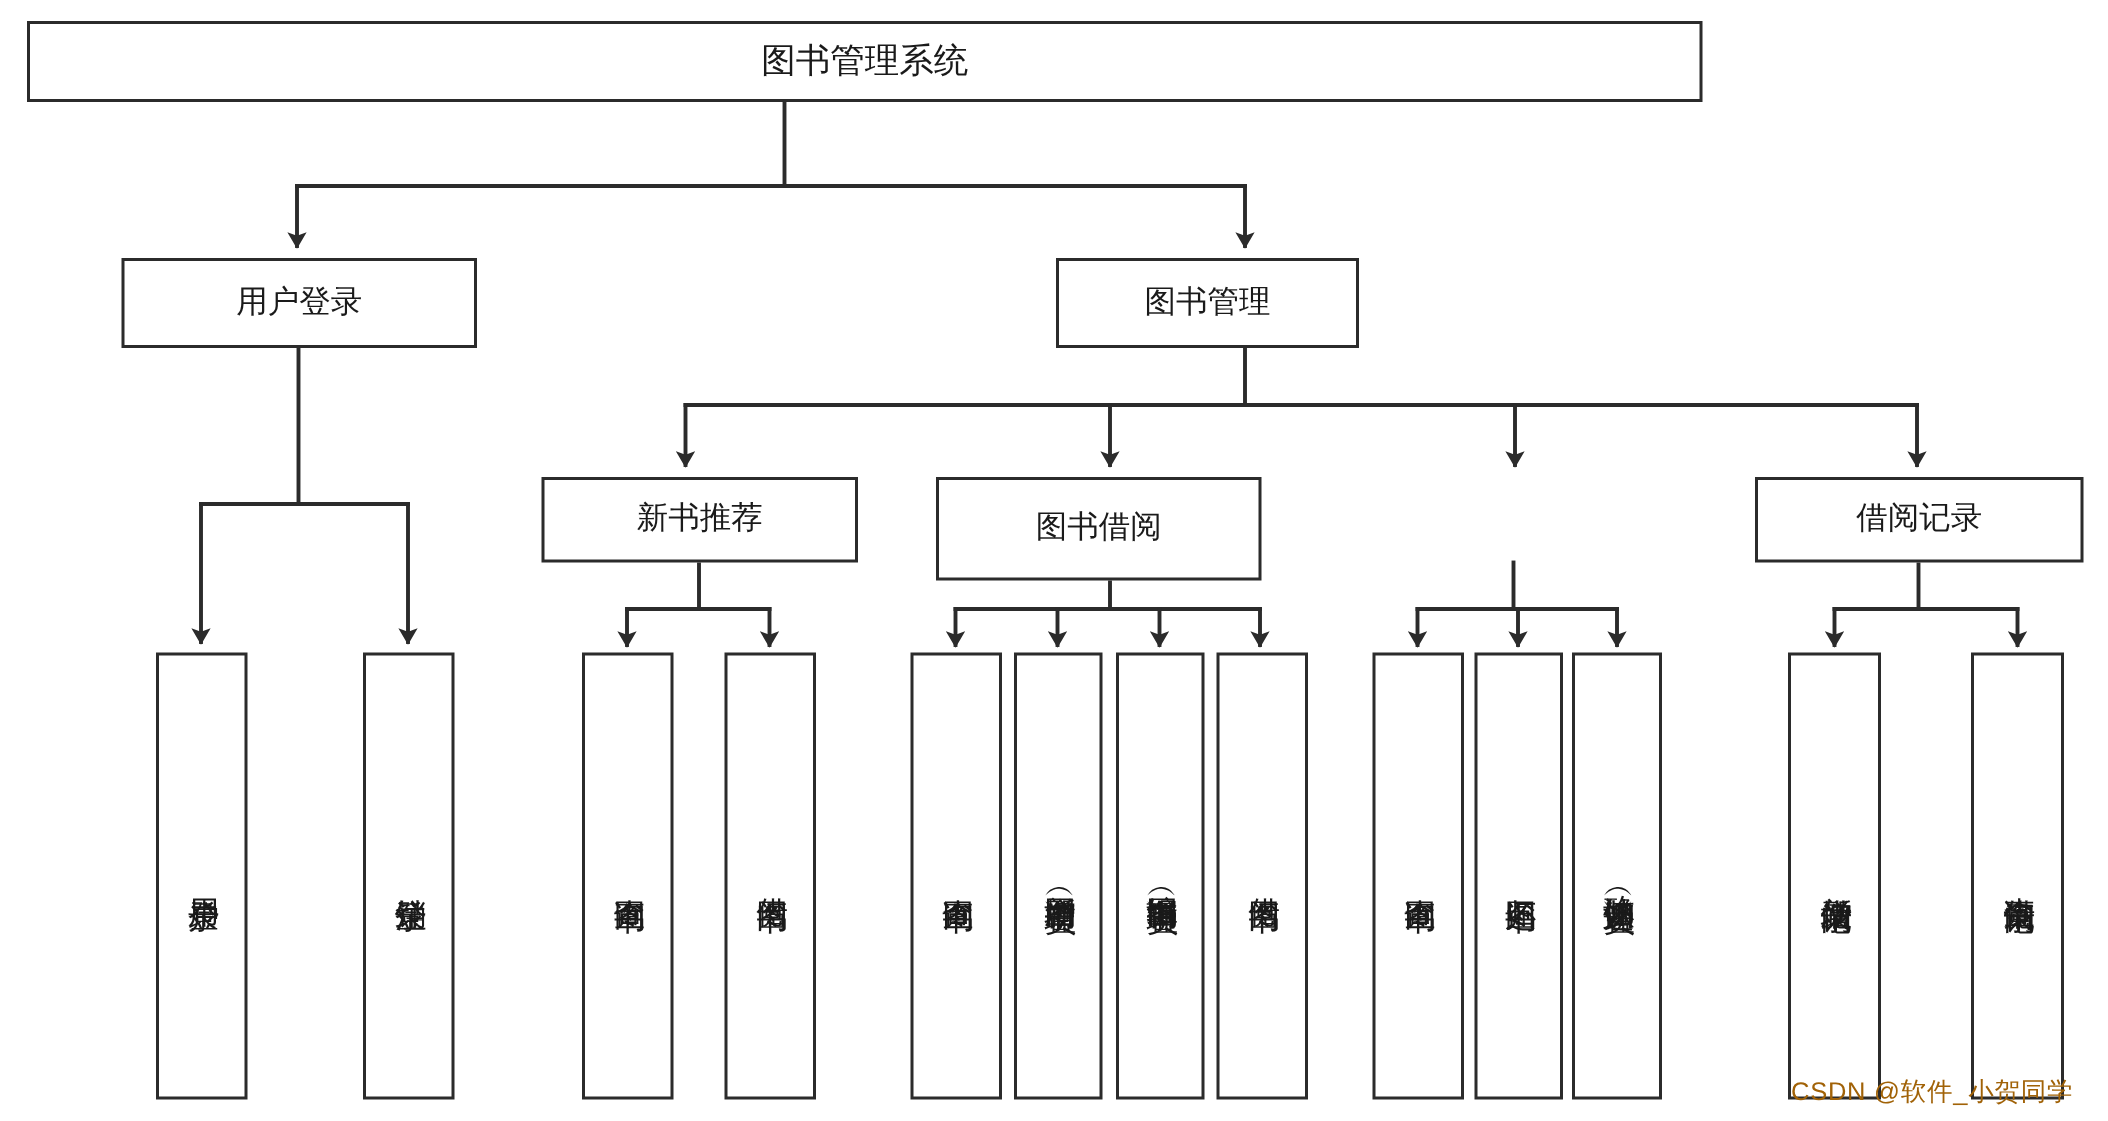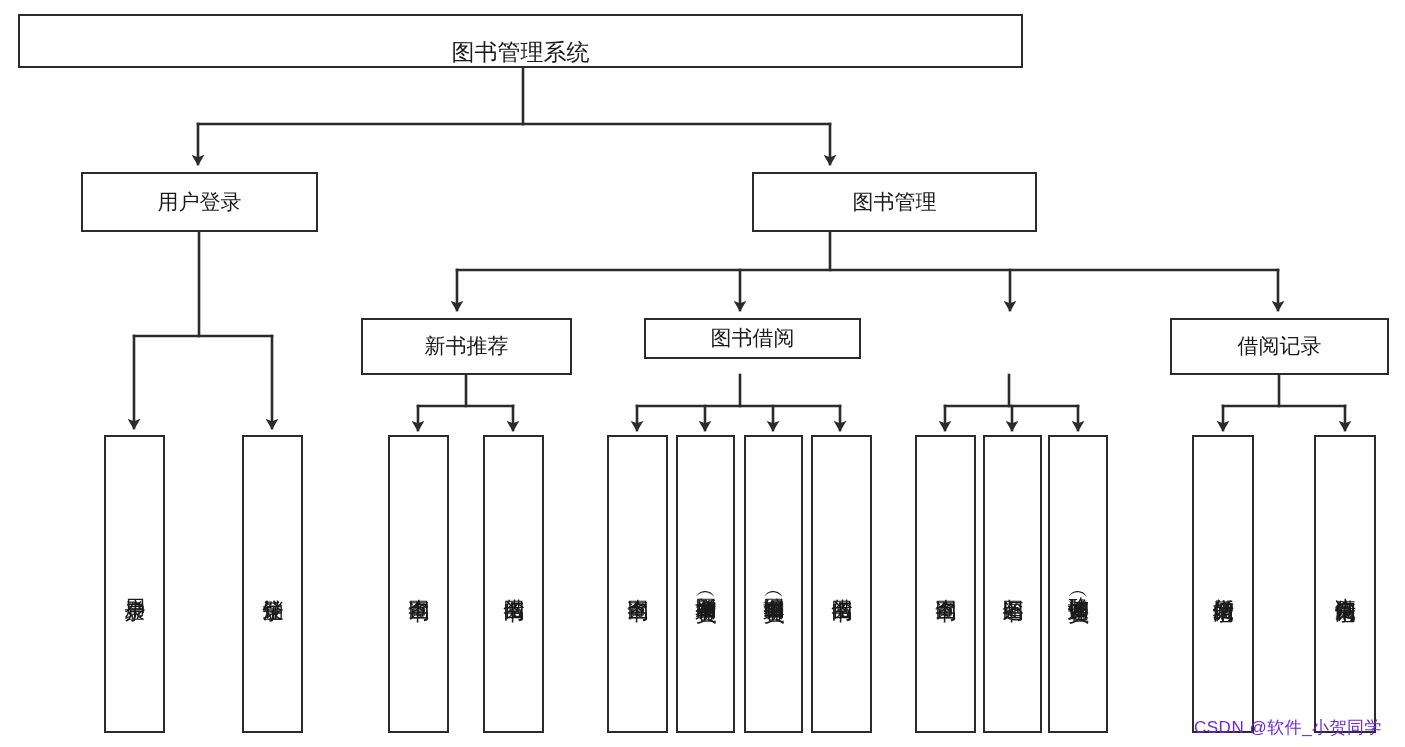--- a/index.html
+++ b/index.html
@@ -58,21 +58,21 @@
   }
   .leaf-text {
     writing-mode: vertical-rl;
     text-orientation: upright;
     white-space: pre-line;
     display: block;
   }
   .watermark {
     position: absolute;
     font-size: 17px;
-    color: #6d28d9;
+    color: #a16207;
     white-space: nowrap;
     letter-spacing: 0.5px;
   }
 </style>
 </head>
 <body>
 
 <div id="canvas">
 
   <svg id="wires" viewBox="0 0 1405 747" xmlns="http://www.w3.org/2000/svg">
@@ -120,35 +120,35 @@
       <path d="M1012,406 L1012,430" marker-end="url(#arrow)"></path>
       <path d="M1078,406 L1078,430" marker-end="url(#arrow)"></path>
 
       <path d="M1279,375 L1279,406"></path>
       <path d="M1223,406 L1345,406"></path>
       <path d="M1223,406 L1223,430" marker-end="url(#arrow)"></path>
       <path d="M1345,406 L1345,430" marker-end="url(#arrow)"></path>
     </g>
   </svg>
 
-  <div class="node root" style="left:18px; top:14px; width:1005px; height:54px;align-items:flex-end;">
+  <div class="node root" style="left:18px; top:14px; width:1117px; height:54px;">
     <span>图书管理系统</span>
   </div>
 
   <div class="node lvl1" style="left:81px; top:172px; width:237px; height:60px;">
     <span>用户登录</span>
   </div>
-  <div class="node lvl1" style="left:752px; top:172px; width:285px; height:60px;">
+  <div class="node lvl1" style="left:704px; top:172px; width:202px; height:60px;">
     <span>图书管理</span>
   </div>
 
   <div class="node lvl2" style="left:361px; top:318px; width:211px; height:57px;">
     <span>新书推荐</span>
   </div>
-  <div class="node lvl2" style="left:644px; top:318px; width:217px; height:41px;">
+  <div class="node lvl2" style="left:624px; top:318px; width:217px; height:69px;">
     <span>图书借阅</span>
   </div>
   <div class="node lvl2" style="left:1170px; top:318px; width:219px; height:57px;">
     <span>借阅记录</span>
   </div>
 
   <div class="node leaf" style="left:104px; top:435px; width:61px; height:298px;">
     <span class="leaf-text">用户登录</span>
   </div>
   <div class="node leaf" style="left:242px; top:435px; width:61px; height:298px;">

